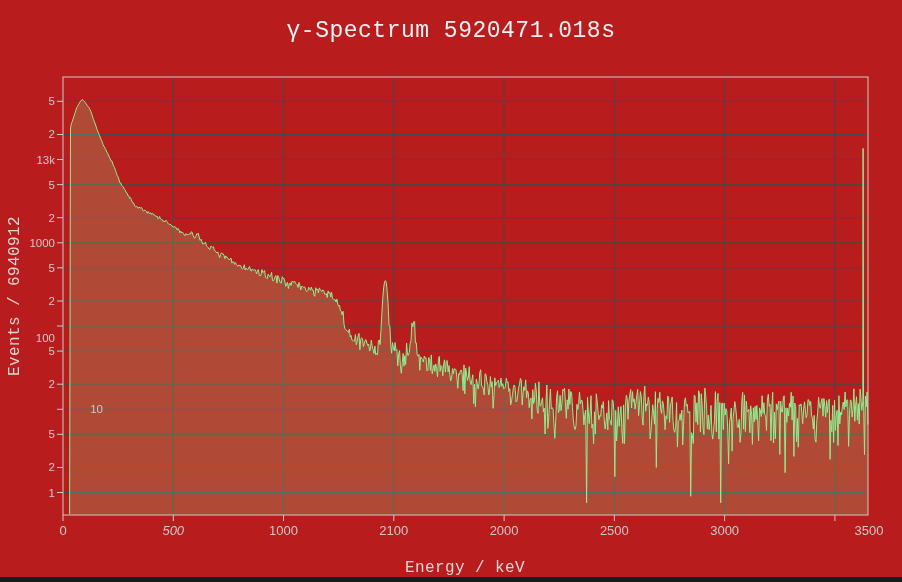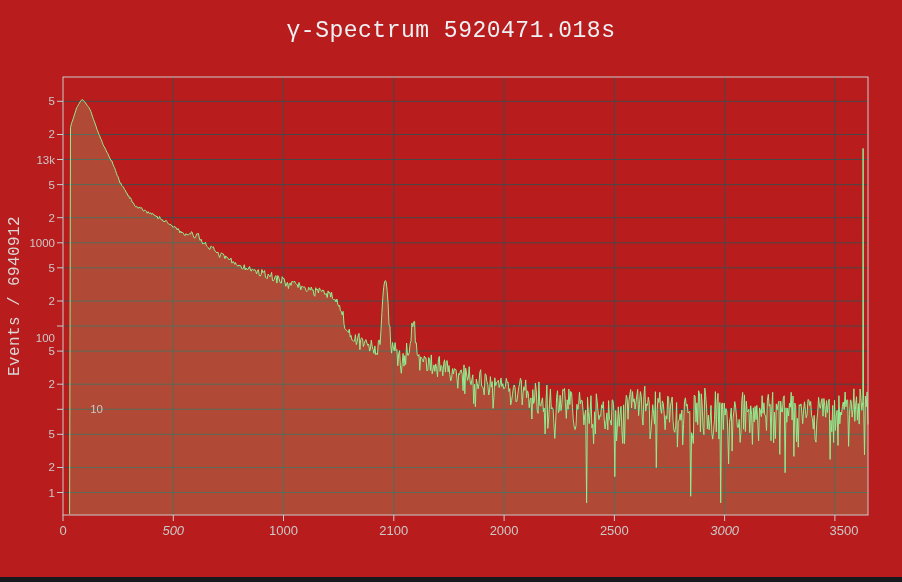--- a/index.html
+++ b/index.html
@@ -94,22 +94,23 @@
       <div class="ytick" style="top: 177.581px;">5</div>
       <div class="ytick" style="top: 152.52px;">13k</div>
       <div class="ytick" style="top: 127.459px;">2</div>
       <div class="ytick" style="top: 94.3304px;">5</div>
       <div class="xtick" style="left: 33px;">0</div>
       <div class="xtick" style="left: 143.274px; font-style: italic;">500</div>
       <div class="xtick" style="left: 253.548px;">1000</div>
       <div class="xtick" style="left: 363.822px;">2100</div>
       <div class="xtick" style="left: 474.096px;">2000</div>
       <div class="xtick" style="left: 584.37px;">2500</div>
-      <div class="xtick" style="left: 694.644px; font-style: italic;">3000</div>
-      <div class="xtick" style="left: 814px;">3500</div>
+      <div class="xtick" style="left: 694.644px;">3000</div>
+      <div class="xtick" style="left: 839px;">3500</div>
     </div>
 
   <div class="ytitle">Events / 6940912</div>
 
+  <div class="xtitle">Energy / keV</div>
 
   <div class="bottom-bar"></div>
 
 </div>
 
 </body></html>

